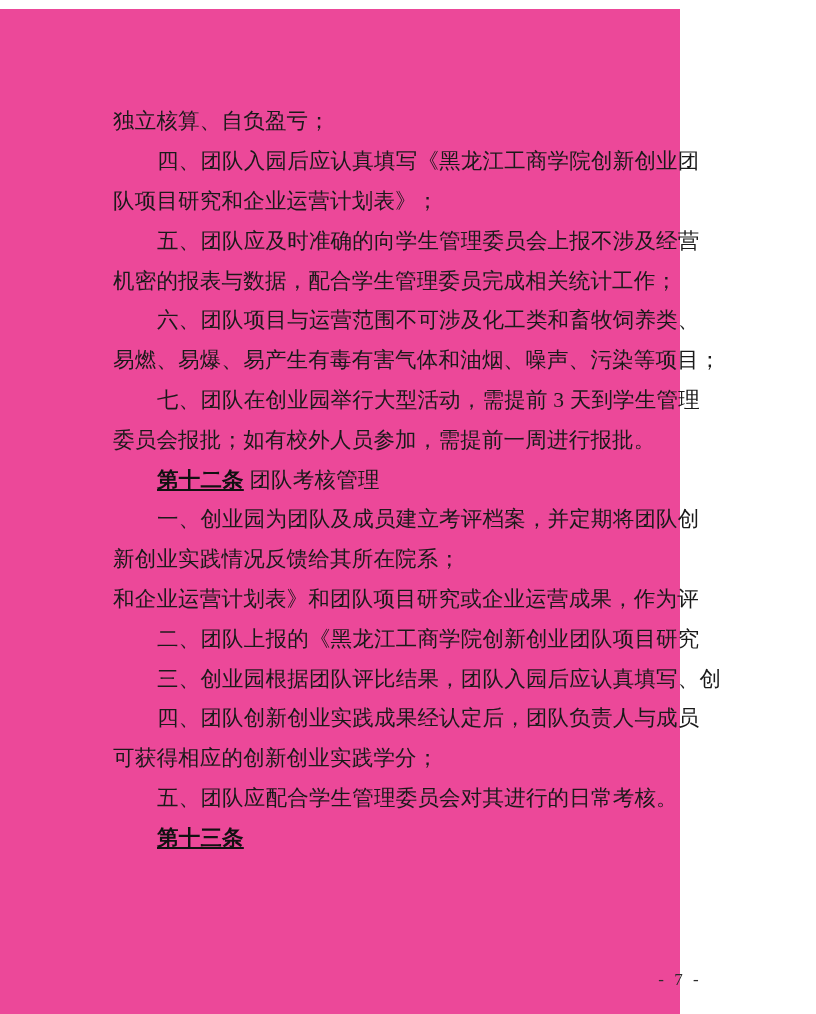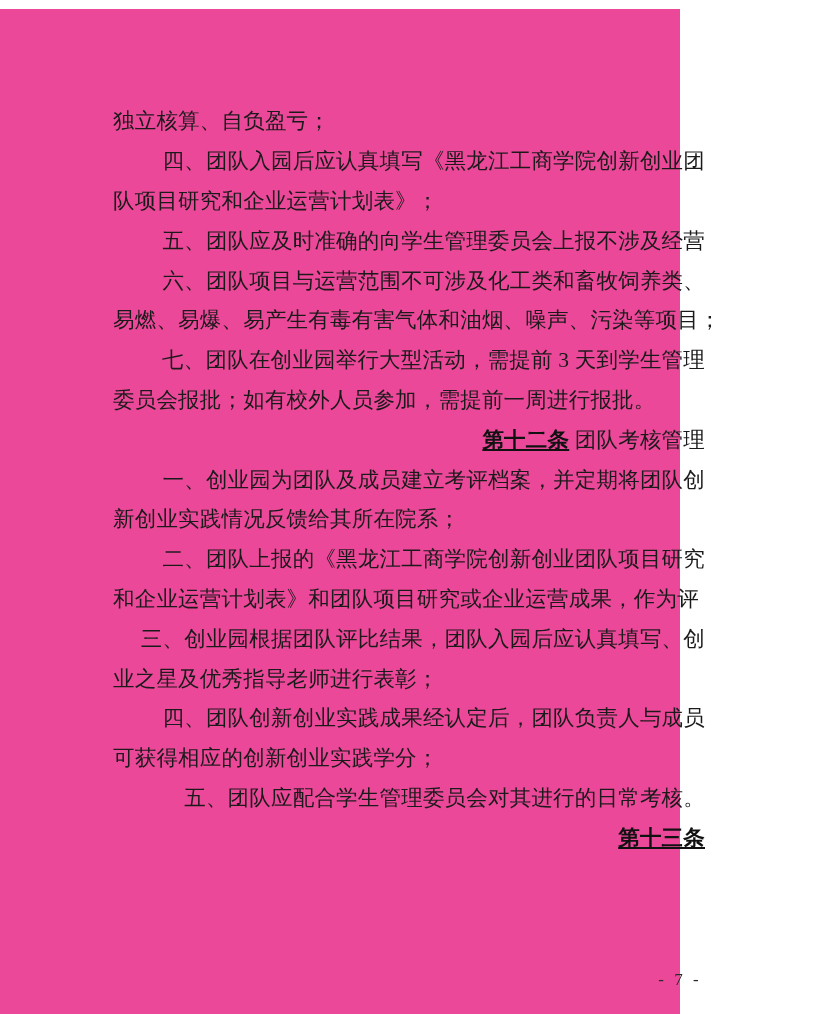--- a/index.html
+++ b/index.html
@@ -32,21 +32,20 @@
     height: 39.8px;
     display: flex;
     align-items: center;
     font-size: 21.5px;
     color: #1a1a1a;
     letter-spacing: 0.2px;
     white-space: pre;
   }
   .line.indent {
     padding-left: 44px;
-    justify-content: flex-end;
   }
   .seg { display: inline; }
   .seg.bold {
     font-weight: 700;
     color: #111111;
     text-decoration: underline;
   }
   .page-number {
     position: absolute;
     left: 630px;
@@ -60,30 +59,30 @@
 </style>
 </head>
 <body>
 
 <div class="page">
   <div class="textblock" id="textblock">
       <div class="line"><span class="seg">独立核算、自负盈亏；</span></div>
       <div class="line indent"><span class="seg">四、团队入园后应认真填写《黑龙江工商学院创新创业团</span></div>
       <div class="line"><span class="seg">队项目研究和企业运营计划表》；</span></div>
       <div class="line indent"><span class="seg">五、团队应及时准确的向学生管理委员会上报不涉及经营</span></div>
+      <div class="line"><span class="seg">机密的报表与数据，配合学生管理委员完成相关统计工作；</span></div>
       <div class="line indent"><span class="seg">六、团队项目与运营范围不可涉及化工类和畜牧饲养类、</span></div>
       <div class="line"><span class="seg">易燃、易爆、易产生有毒有害气体和油烟、噪声、污染等项目；</span></div>
       <div class="line indent"><span class="seg">七、团队在创业园举行大型活动，需提前 3 天到学生管理</span></div>
       <div class="line"><span class="seg">委员会报批；如有校外人员参加，需提前一周进行报批。</span></div>
       <div class="line indent"><span class="seg bold">第十二条</span><span class="seg"> 团队考核管理</span></div>
       <div class="line indent"><span class="seg">一、创业园为团队及成员建立考评档案，并定期将团队创</span></div>
       <div class="line"><span class="seg">新创业实践情况反馈给其所在院系；</span></div>
+      <div class="line"><span class="seg">和企业运营计划表》和团队项目研究或企业运营成果，作为评</span></div>
       <div class="line indent"><span class="seg">二、团队上报的《黑龙江工商学院创新创业团队项目研究</span></div>
-      <div class="line"><span class="seg">和企业运营计划表》和团队项目研究或企业运营成果，作为评</span></div>
       <div class="line indent"><span class="seg">三、创业园根据团队评比结果，团队入园后应认真填写、创</span></div>
-      <div class="line"><span class="seg">业之星及优秀指导老师进行表彰；</span></div>
       <div class="line indent"><span class="seg">四、团队创新创业实践成果经认定后，团队负责人与成员</span></div>
       <div class="line"><span class="seg">可获得相应的创新创业实践学分；</span></div>
       <div class="line indent"><span class="seg">五、团队应配合学生管理委员会对其进行的日常考核。</span></div>
       <div class="line indent"><span class="seg bold">第十三条</span></div>
     </div>
   <div class="page-number">- 7 -</div>
 </div>
 
 </body></html>

